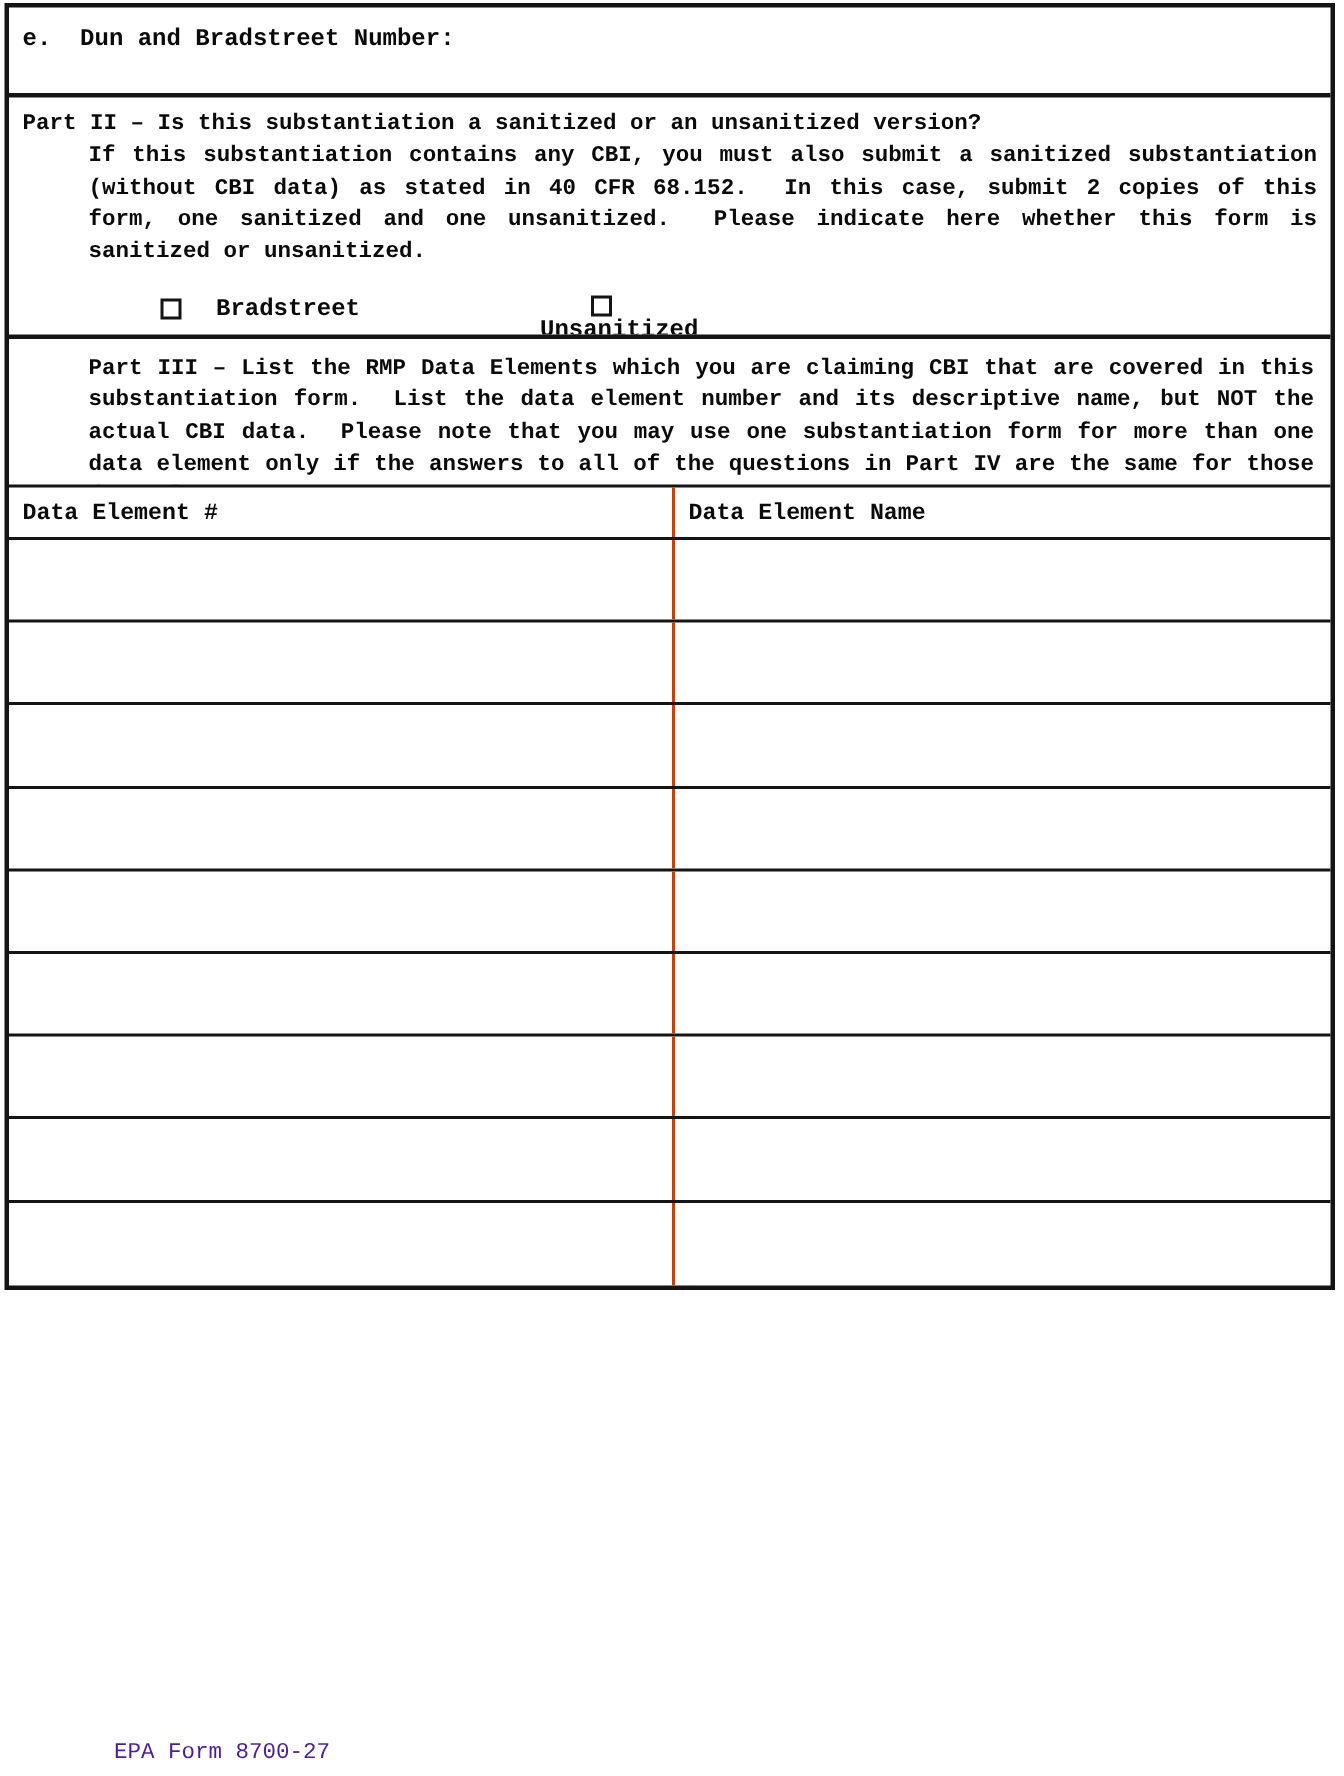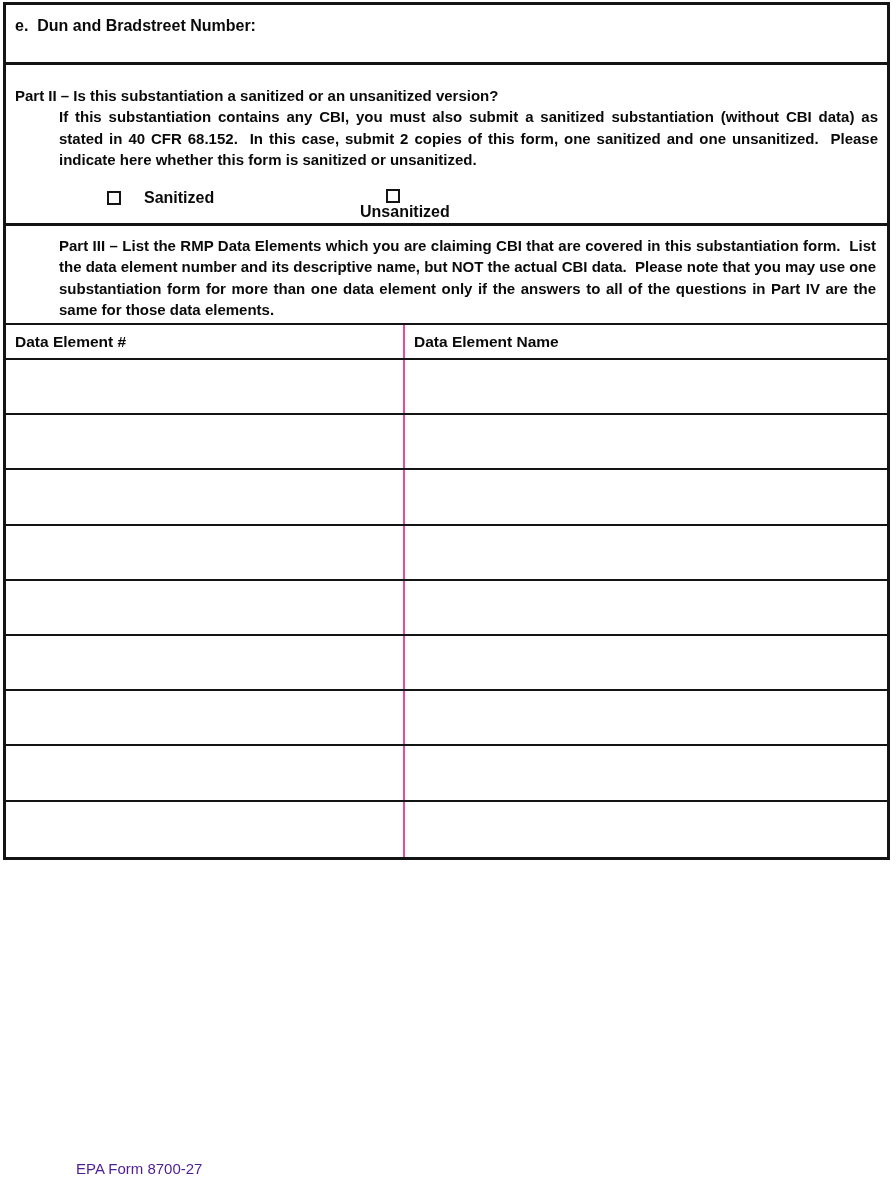--- a/index.html
+++ b/index.html
@@ -1,15 +1,15 @@
 <!DOCTYPE html>
 <html><head>
 <meta charset="utf-8">
 <style>
-  * { margin: 0; padding: 0; box-sizing: border-box; }
+  * { margin: 0; padding: 0; box-sizing: border-box; font-family: Liberation Mono, monospace; }
   html, body { background: #ffffff; }
   .page {
     position: relative;
     width: 896px;
     height: 1184px;
     background: #ffffff;
     font-family: "Liberation Sans", "DejaVu Sans", sans-serif;
     color: #0a0a0a;
     overflow: hidden;
   }
@@ -46,21 +46,20 @@
   .bold-label {
     font-size: 16px;
     font-weight: bold;
     white-space: pre-wrap;
   }
   .para-title {
     font-size: 15px;
     font-weight: bold;
     line-height: 21.3px;
     white-space: pre-wrap;
-    margin-top: 13px;
   }
   .para-body {
     font-size: 15px;
     font-weight: bold;
     line-height: 21.3px;
     text-align: justify;
     white-space: pre-wrap;
     margin-left: 44px;
   }
   .checkbox-row {
@@ -98,22 +97,22 @@
   .tbl-row {
     display: flex;
     height: 55.2px;
     border-bottom: 2px solid #141414;
   }
   .tbl-row:last-child {
     flex: 1;
     border-bottom: none;
   }
   .cell-num {
-    width: 399px;
-    border-right: 2px solid #ec4899;
+    width: 444px;
+    border-right: 2px solid #c2410c;
     padding: 0 9px;
     display: flex;
     align-items: center;
   }
   .cell-name {
     flex: 1;
     padding: 0 9px;
     display: flex;
     align-items: center;
   }
@@ -146,21 +145,21 @@
     <div class="sec sec-e">
       <span class="bold-label">e.  Dun and Bradstreet Number:</span>
     </div>
 
     <div class="sec sec-part2">
       <div class="para-title">Part II – Is this substantiation a sanitized or an unsanitized version?</div>
       <div class="para-body">If this substantiation contains any CBI, you must also submit a sanitized substantiation (without CBI data) as stated in 40 CFR 68.152.  In this case, submit 2 copies of this form, one sanitized and one unsanitized.  Please indicate here whether this form is sanitized or unsanitized.</div>
       <div class="checkbox-row">
         <div class="cb-item cb-item-sanitized">
           <span class="cb-box"></span>
-          <span class="cb-label">Sanitized</span>
+          <span class="cb-label">Bradstreet</span>
         </div>
         <div class="cb-item cb-item-unsanitized">
           <span class="cb-box"></span>
           <span class="cb-label">Unsanitized</span>
         </div>
       </div>
     </div>
 
     <div class="sec sec-part3">
       <div class="para-body">Part III – List the RMP Data Elements which you are claiming CBI that are covered in this substantiation form.  List the data element number and its descriptive name, but NOT the actual CBI data.  Please note that you may use one substantiation form for more than one data element only if the answers to all of the questions in Part IV are the same for those data elements.</div>

